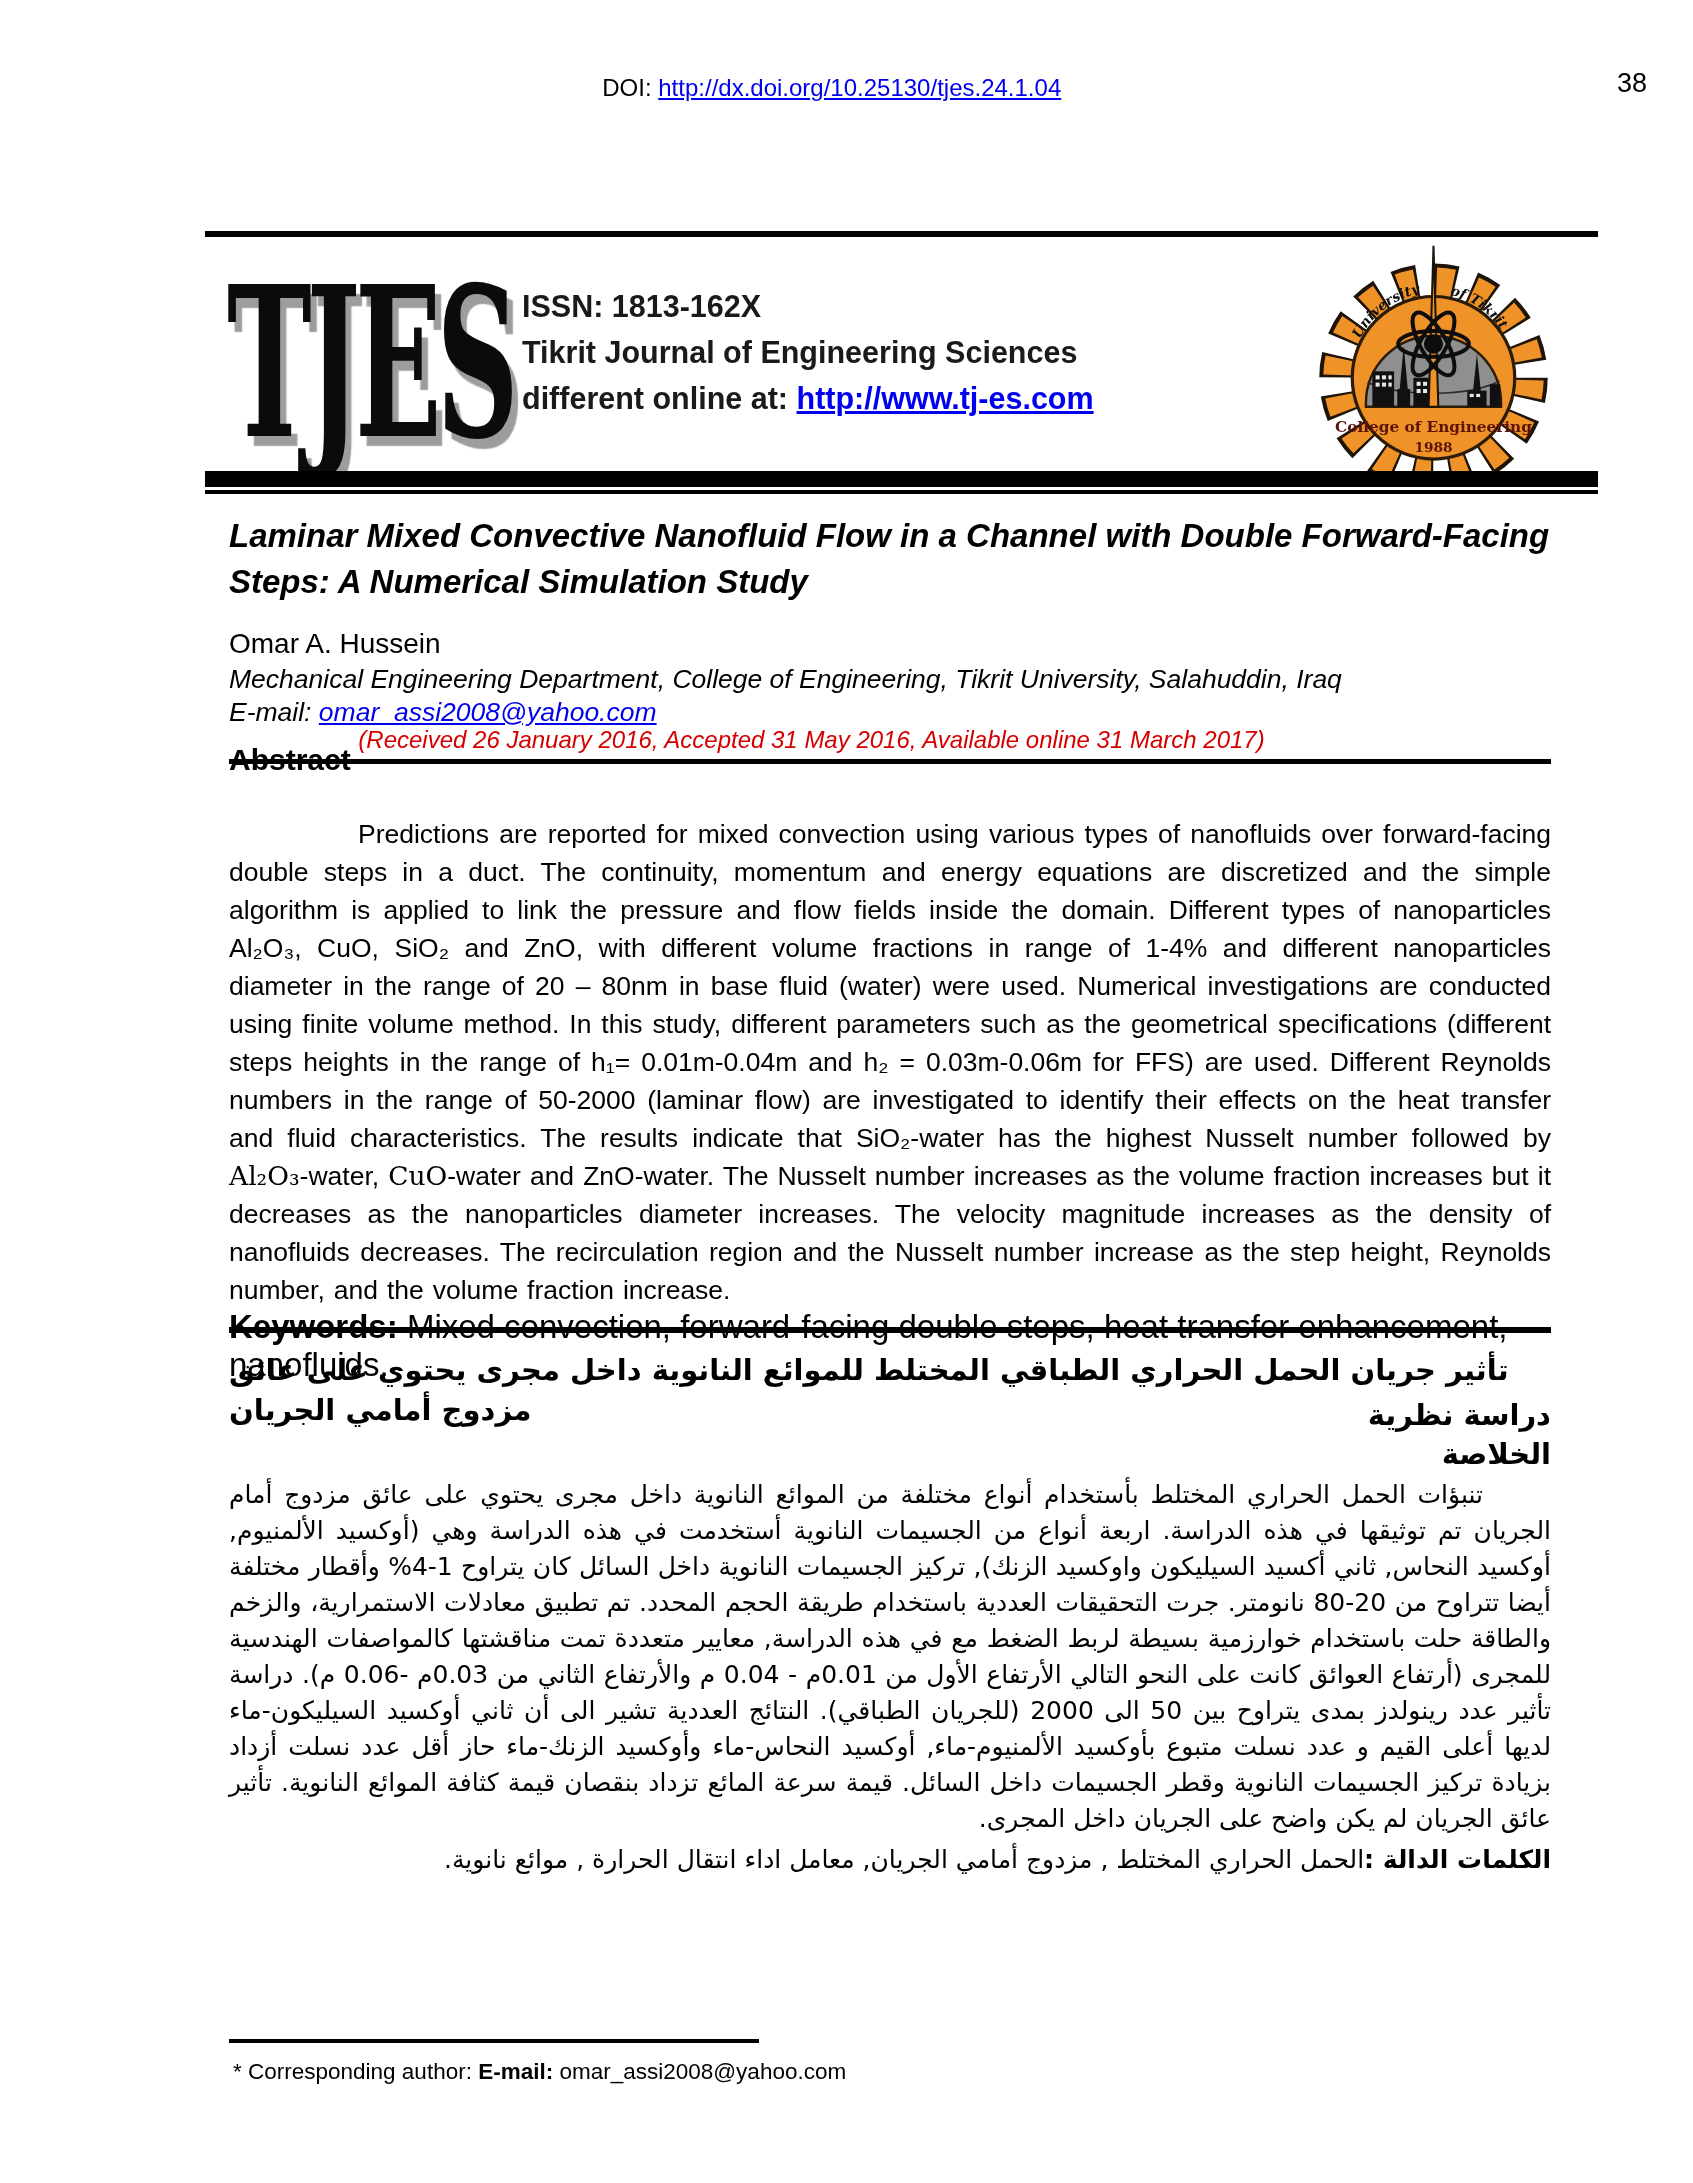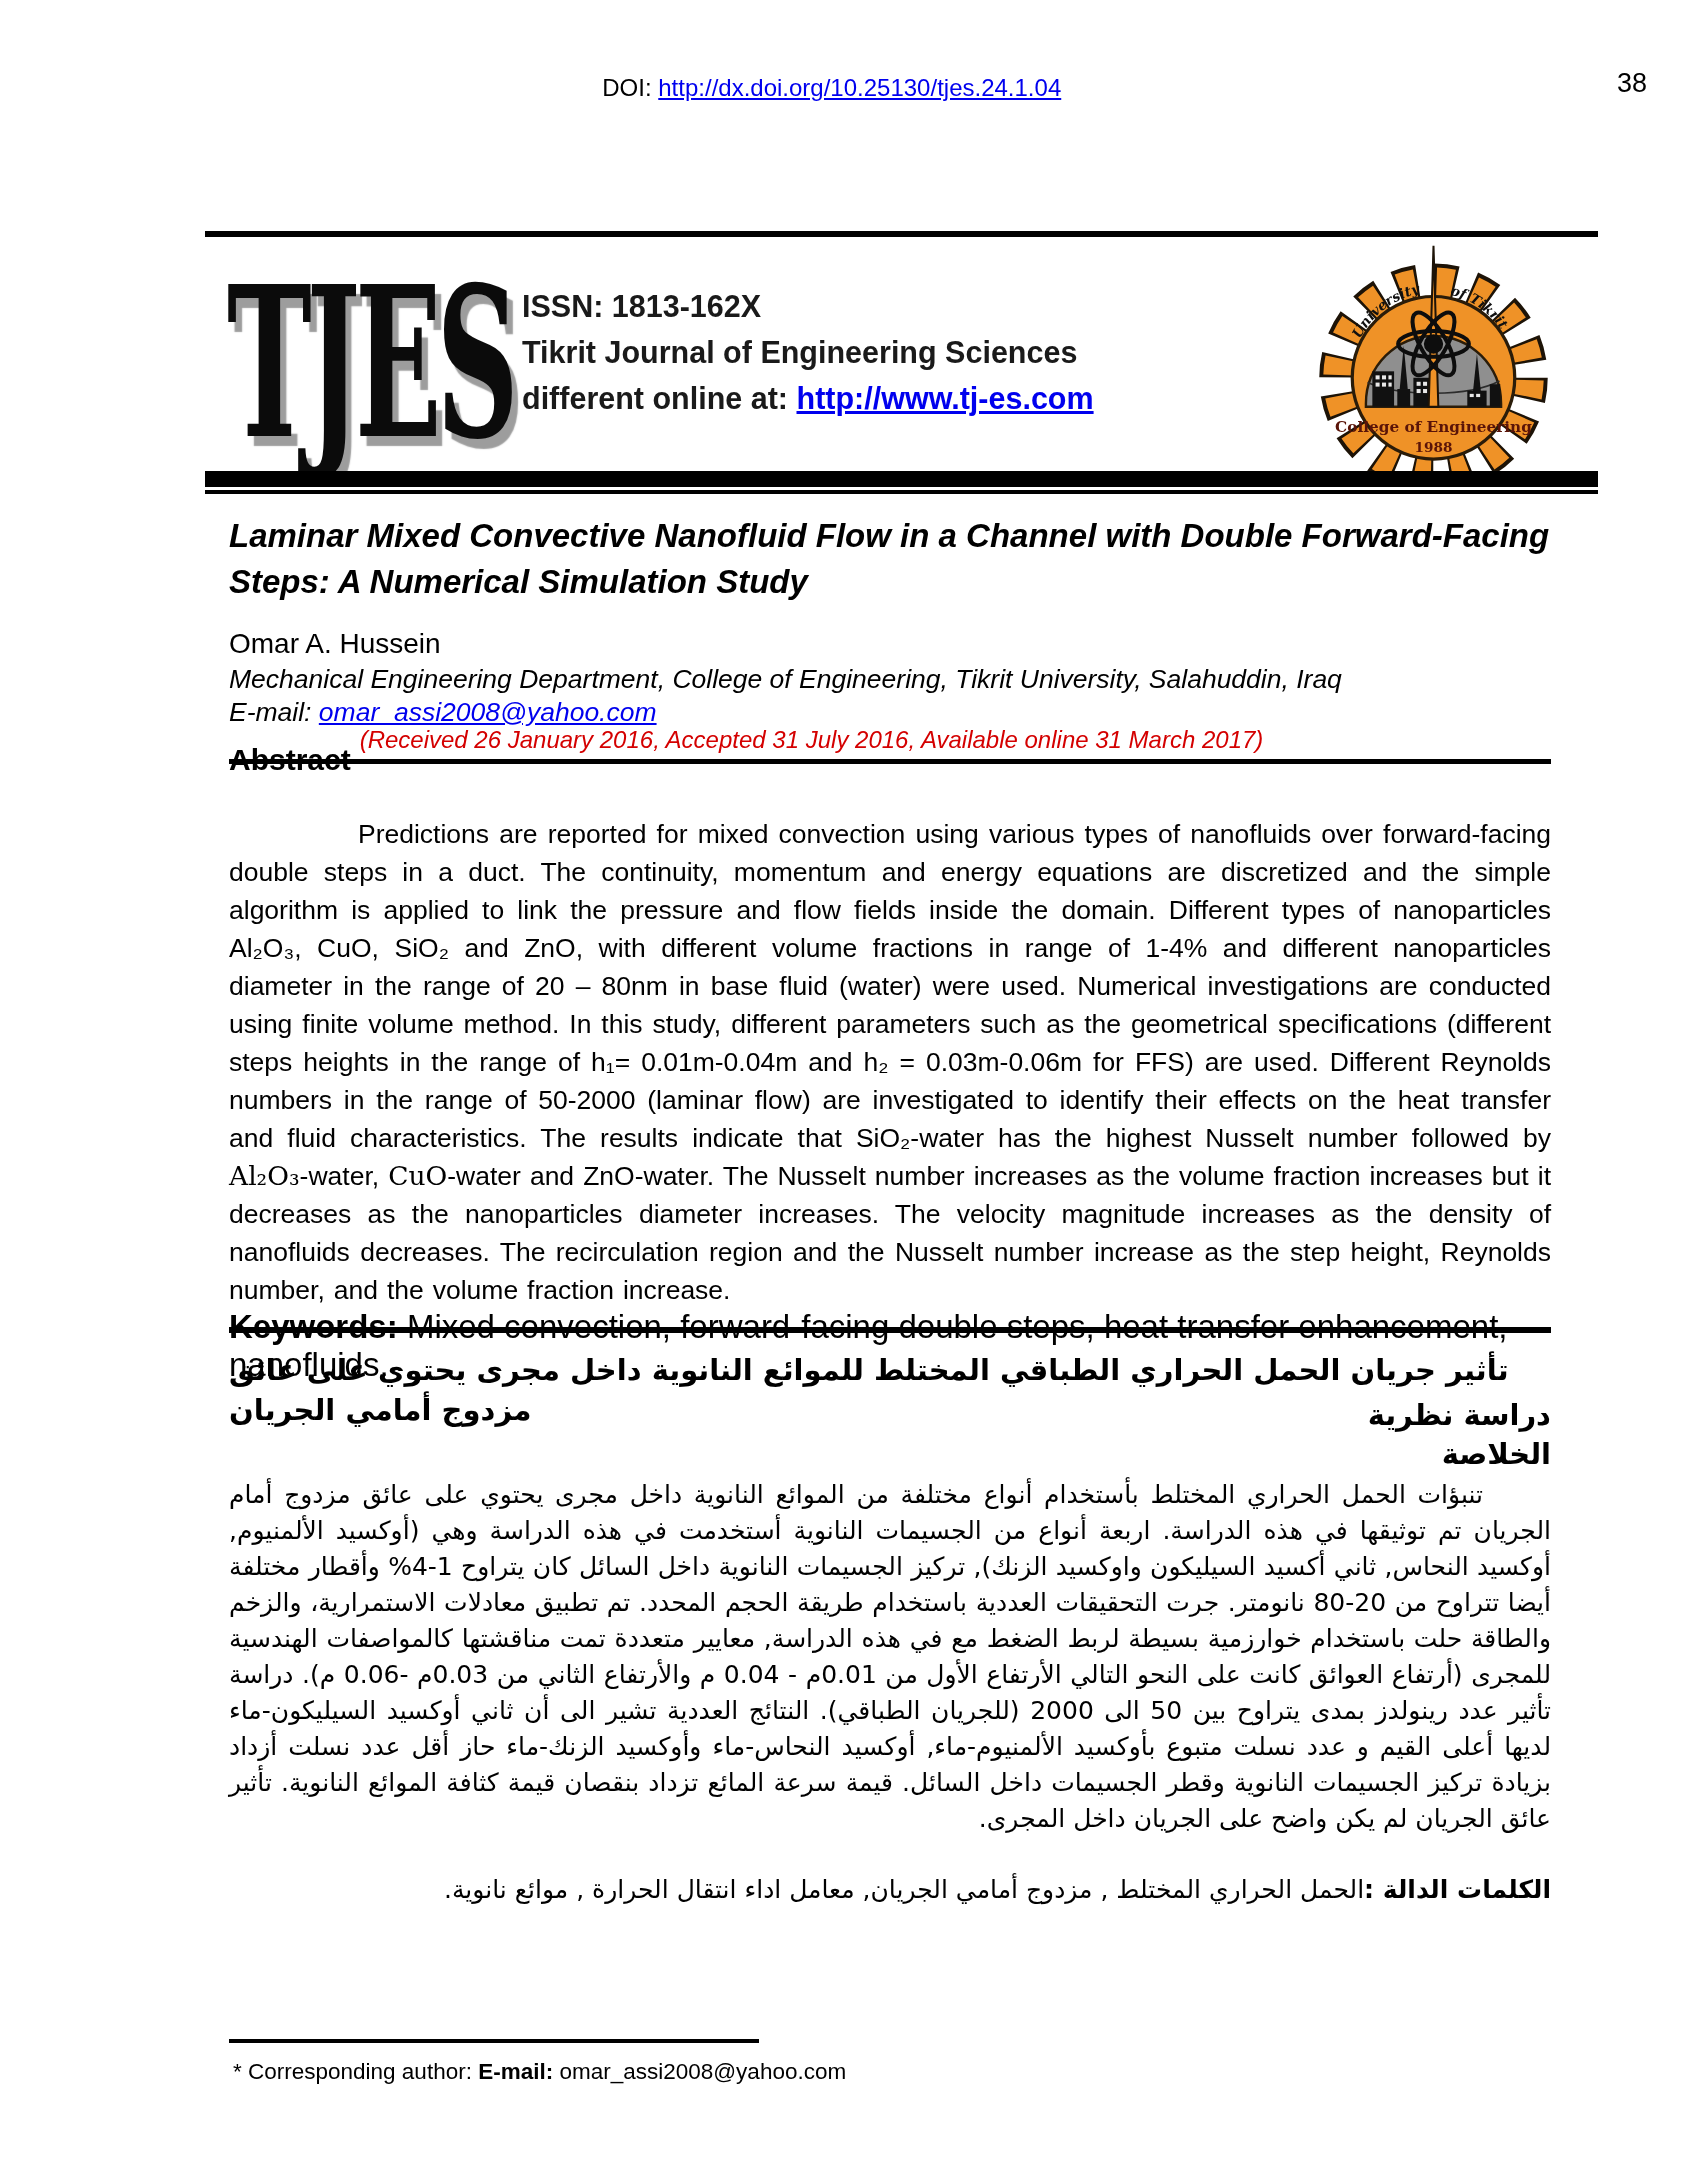--- a/index.html
+++ b/index.html
@@ -55,21 +55,21 @@
 
   
   .ar { font-family:"DejaVu Sans",sans-serif; direction:rtl; }
   #ar-title { top:1350px; left:229px; width:1322px; font-size:29px; font-weight:bold; line-height:40px; text-align:left; }
   #ar-subtitle { top:1398px; left:229px; width:1322px; font-size:29px; font-weight:bold; text-align:right; }
   #ar-heading { top:1437px; left:229px; width:1322px; font-size:29px; font-weight:bold; text-align:right; }
   #ar-abstract {
     top:1477px; left:229px; width:1322px; font-size:25px; line-height:36px;
     text-align:justify; text-indent:68px;
   }
-  #ar-keywords { top:1842px; left:229px; width:1322px; font-size:25px; line-height:36px; text-align:right;margin-top:30px; }
+  #ar-keywords { top:1842px; left:229px; width:1322px; font-size:25px; line-height:36px; text-align:right; }
   #ar-keywords b { font-weight:bold; }
 
   
   #footnote { top:2059px; left:233px; font-size:22.5px; }
   #footnote b { font-weight:bold; }
 
   a { color:#0000ee; }
 </style>
 </head>
 <body>
@@ -146,21 +146,21 @@
   <text x="156" y="237" text-anchor="middle" font-size="19" font-weight="bold" fill="#5a1408" font-family="DejaVu Serif, serif">College of Engineering</text>
   <text x="156" y="262" text-anchor="middle" font-size="17" font-weight="bold" fill="#5a1408" font-family="DejaVu Serif, serif">1988</text>
 </svg>
 
 <div class="abs" id="rule-masthead"></div>
 
 <div class="abs" id="article-title">Laminar Mixed Convective Nanofluid Flow in a Channel with Double Forward-Facing Steps: A Numerical Simulation Study</div>
 <div class="abs" id="article-author">Omar A. Hussein</div>
 <div class="abs" id="article-affiliation">Mechanical Engineering Department, College of Engineering, Tikrit University, Salahuddin, Iraq</div>
 <div class="abs" id="article-email"><span>E-mail:  </span><a class="email-link">omar_assi2008@yahoo.com</a></div>
-<div class="abs" id="received-line">(Received 26 January 2016, Accepted 31 July 2016, Available online 31 March 2017)</div>
+<div class="abs" id="received-line">(Received 26 January 2016, Accepted 31 May 2016, Available online 31 March 2017)</div>
 <div class="abs rule" id="rule-received"></div>
 
 <div class="abs" id="abstract-heading">Abstract</div>
 <div class="abs" id="abstract-body"><span>Predictions are reported for mixed convection using various types of nanofluids over forward-facing double steps in a duct. The continuity, momentum and energy equations are discretized and the simple algorithm is applied to link the pressure and flow fields inside the domain. Different types of nanoparticles  Al₂O₃, CuO, SiO₂ and ZnO, with different volume fractions in range of 1-4% and different nanoparticles diameter in the range of 20 – 80nm in base fluid (water) were used. Numerical investigations are conducted using finite volume method. In this study, different parameters such as the geometrical specifications (different steps heights in the range of h₁= 0.01m-0.04m and h₂ = 0.03m-0.06m for FFS) are used. Different Reynolds numbers in the range of 50-2000 (laminar flow) are investigated to identify their effects on the heat transfer and fluid characteristics. The results indicate that SiO₂-water has the highest Nusselt number followed by </span><span class="chem-serif">Al₂O₃</span><span>-water, </span><span class="chem-serif">CuO</span><span>-water and ZnO-water. The Nusselt number increases as the volume fraction increases but it decreases as the nanoparticles diameter increases. The velocity magnitude increases as the density of nanofluids decreases. The recirculation region and the Nusselt number increase as the step height, Reynolds number, and the volume fraction increase.</span></div>
 
 <div class="abs" id="keywords-line"><b>Keywords:</b><span> Mixed convection, forward-facing double steps, heat transfer enhancement, nanofluids.</span></div>
 
 <div class="abs rule" id="rule-keywords"></div>
 
 <div class="abs ar" id="ar-title" dir="rtl">تأثير جريان الحمل الحراري الطباقي المختلط للموائع النانوية داخل مجرى يحتوي على عائق مزدوج أمامي الجريان</div>

